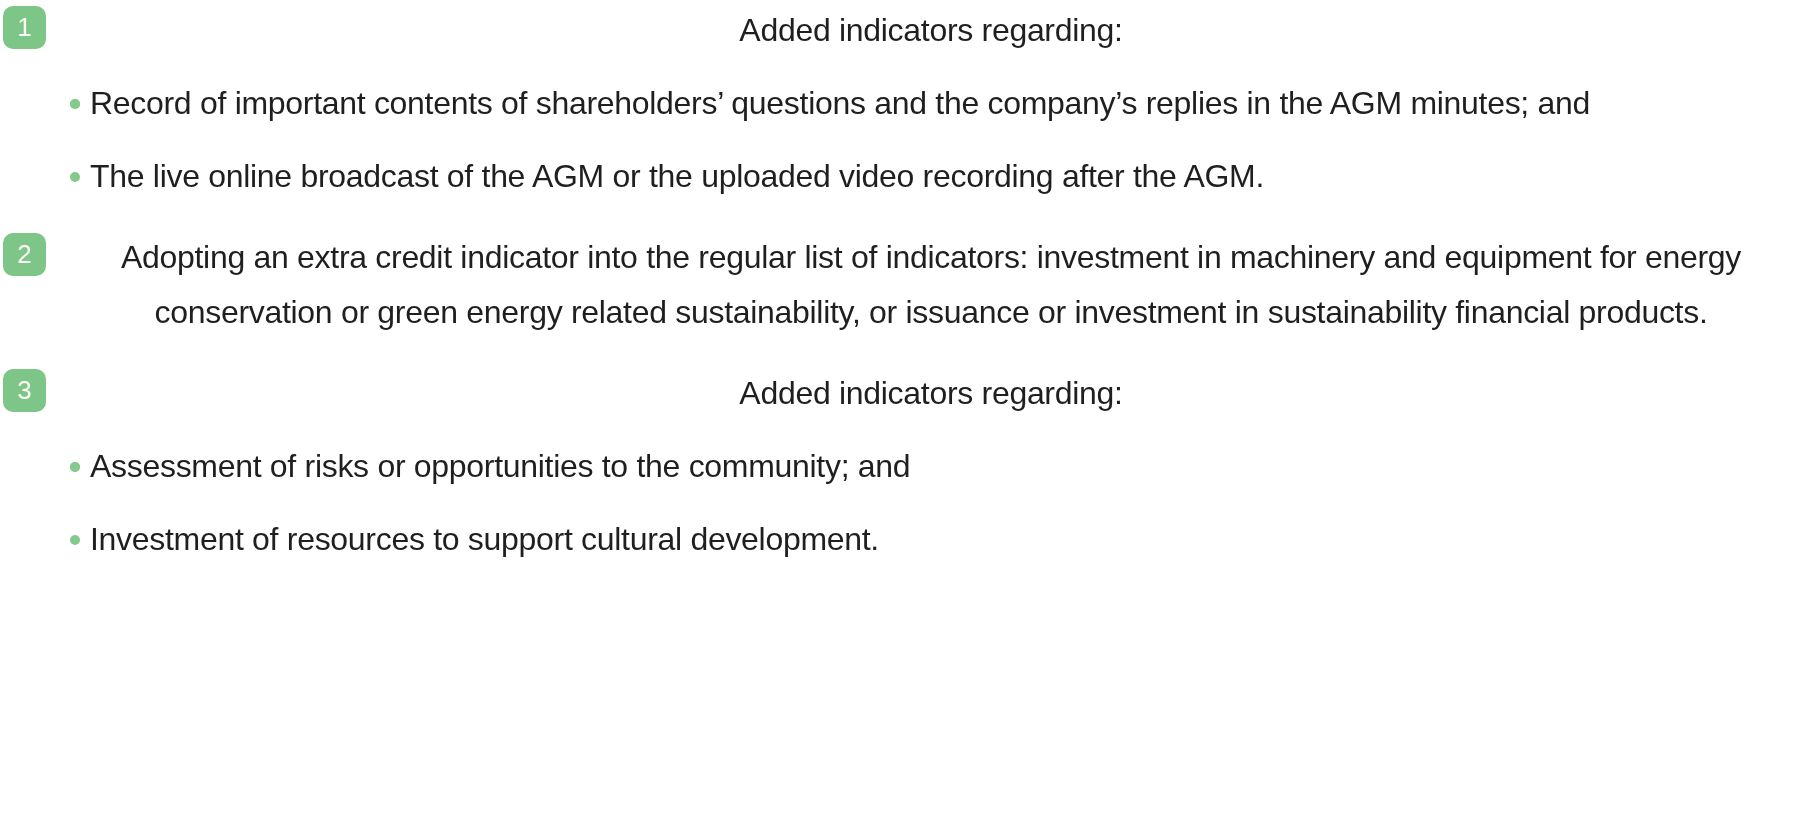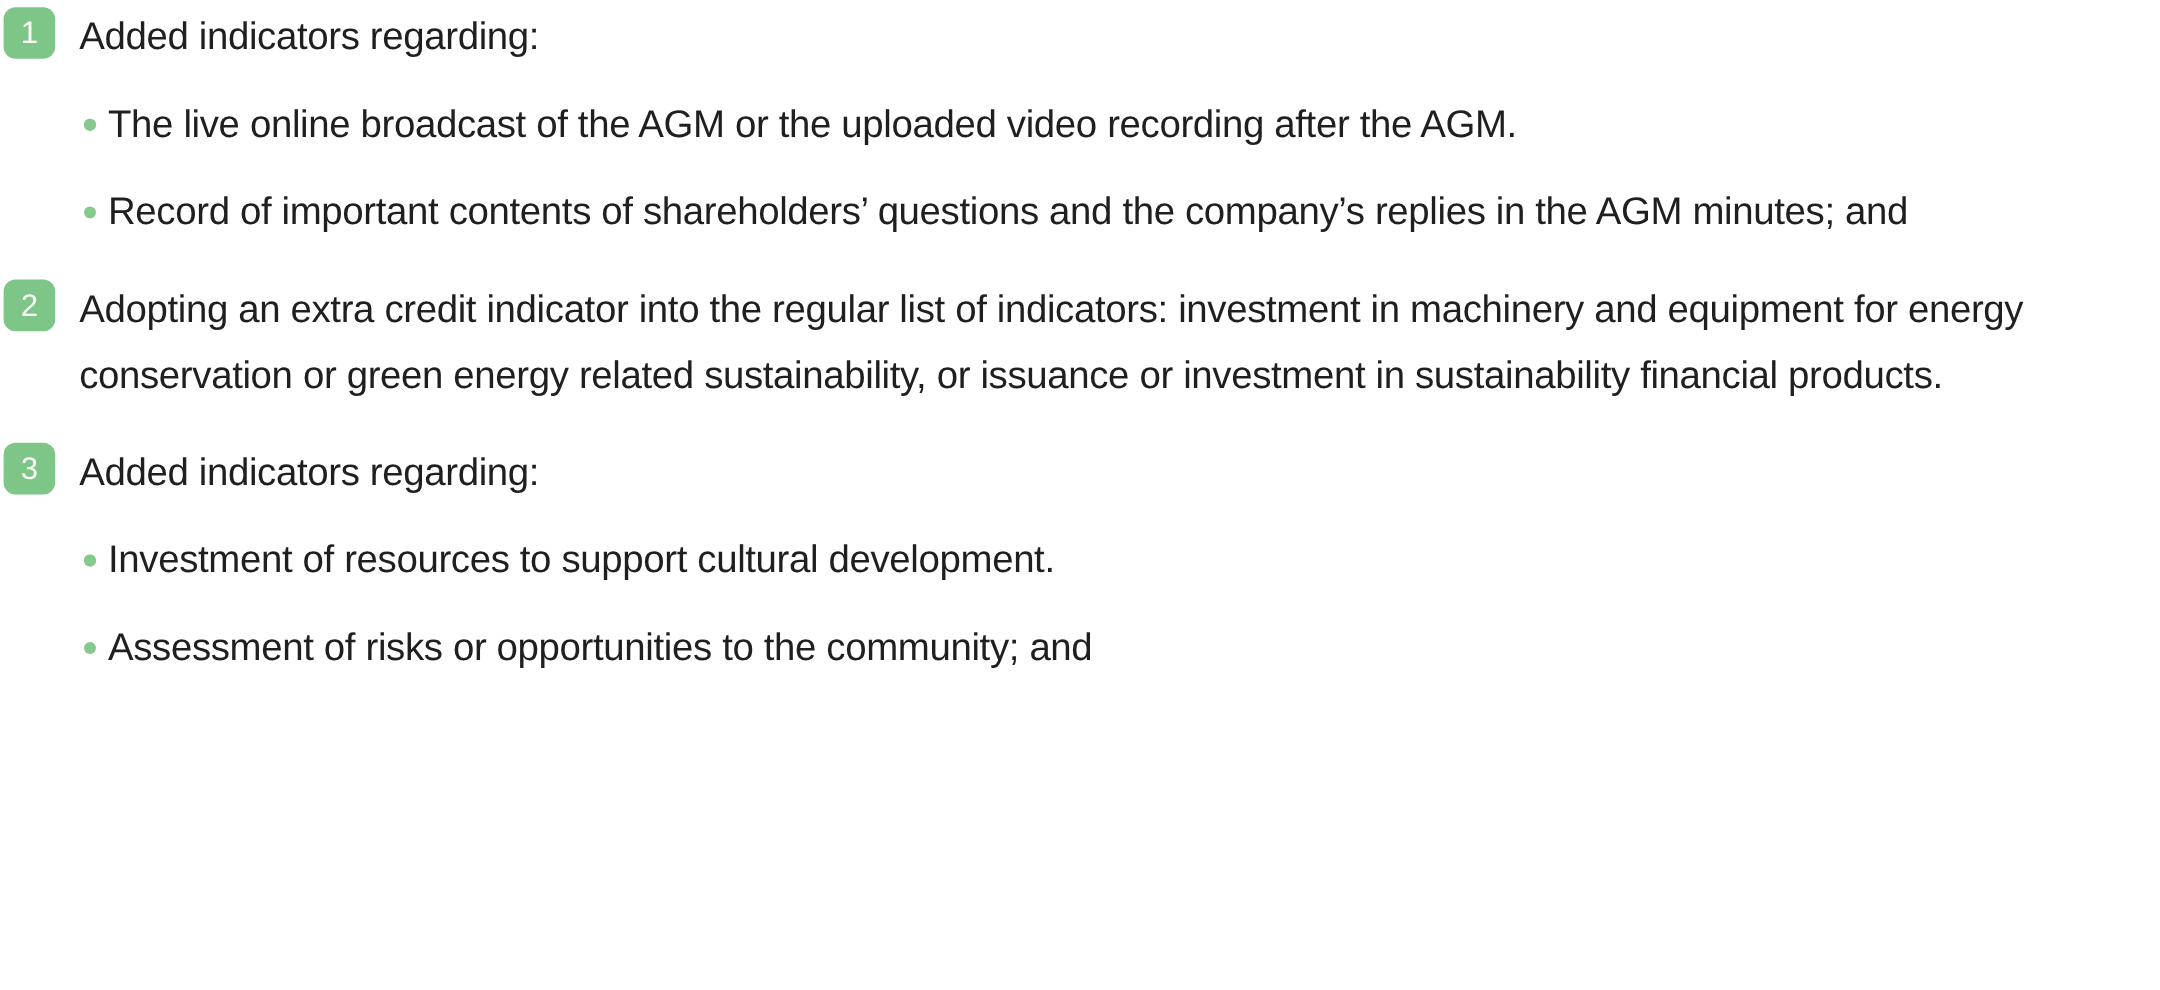--- a/index.html
+++ b/index.html
@@ -38,20 +38,21 @@
     text-align:center;
     letter-spacing:0;
   }
   .content{
     flex:1 1 auto;
     margin-left:20px;
     line-height:55px;
   }
   .lead{
     line-height:55px;
+    text-align:center;
   }
   ul.bullets{
     list-style:none;
     margin:12px 0 0 0;
     padding:0;
   }
   ul.bullets li{
     position:relative;
     padding-left:24px;
     margin-bottom:18px;
@@ -76,25 +77,25 @@
   <section class="item">
     <div class="badge">1</div>
     <div class="content">
       <p class="lead">Added indicators regarding:</p>
       <ul class="bullets">
         <li>
           <span class="dot"></span>
         </li>
         <li>
           <span class="dot"></span>
-          <span>The live online broadcast of the AGM or the uploaded video recording after the AGM.</span>
+          <span>Record of important contents of shareholders’ questions and the company’s replies in the AGM minutes; and</span>
         </li>
         <li>
           <span class="dot"></span>
-          <span>Record of important contents of shareholders’ questions and the company’s replies in the AGM minutes; and</span>
+          <span>The live online broadcast of the AGM or the uploaded video recording after the AGM.</span>
         </li>
       </ul>
     </div>
   </section>
 
   <section class="item">
     <div class="badge">2</div>
     <div class="content">
       <p class="lead">Adopting an extra credit indicator into the regular list of indicators: investment in machinery and equipment for energy conservation or green energy related sustainability, or issuance or investment in sustainability financial products.</p>
     </div>
@@ -103,23 +104,23 @@
   <section class="item">
     <div class="badge">3</div>
     <div class="content">
       <p class="lead">Added indicators regarding:</p>
       <ul class="bullets">
         <li>
           <span class="dot"></span>
         </li>
         <li>
           <span class="dot"></span>
-          <span>Investment of resources to support cultural development.</span>
+          <span>Assessment of risks or opportunities to the community; and</span>
         </li>
         <li>
           <span class="dot"></span>
-          <span>Assessment of risks or opportunities to the community; and</span>
+          <span>Investment of resources to support cultural development.</span>
         </li>
       </ul>
     </div>
   </section>
 
 </div>
 
 </body></html>

